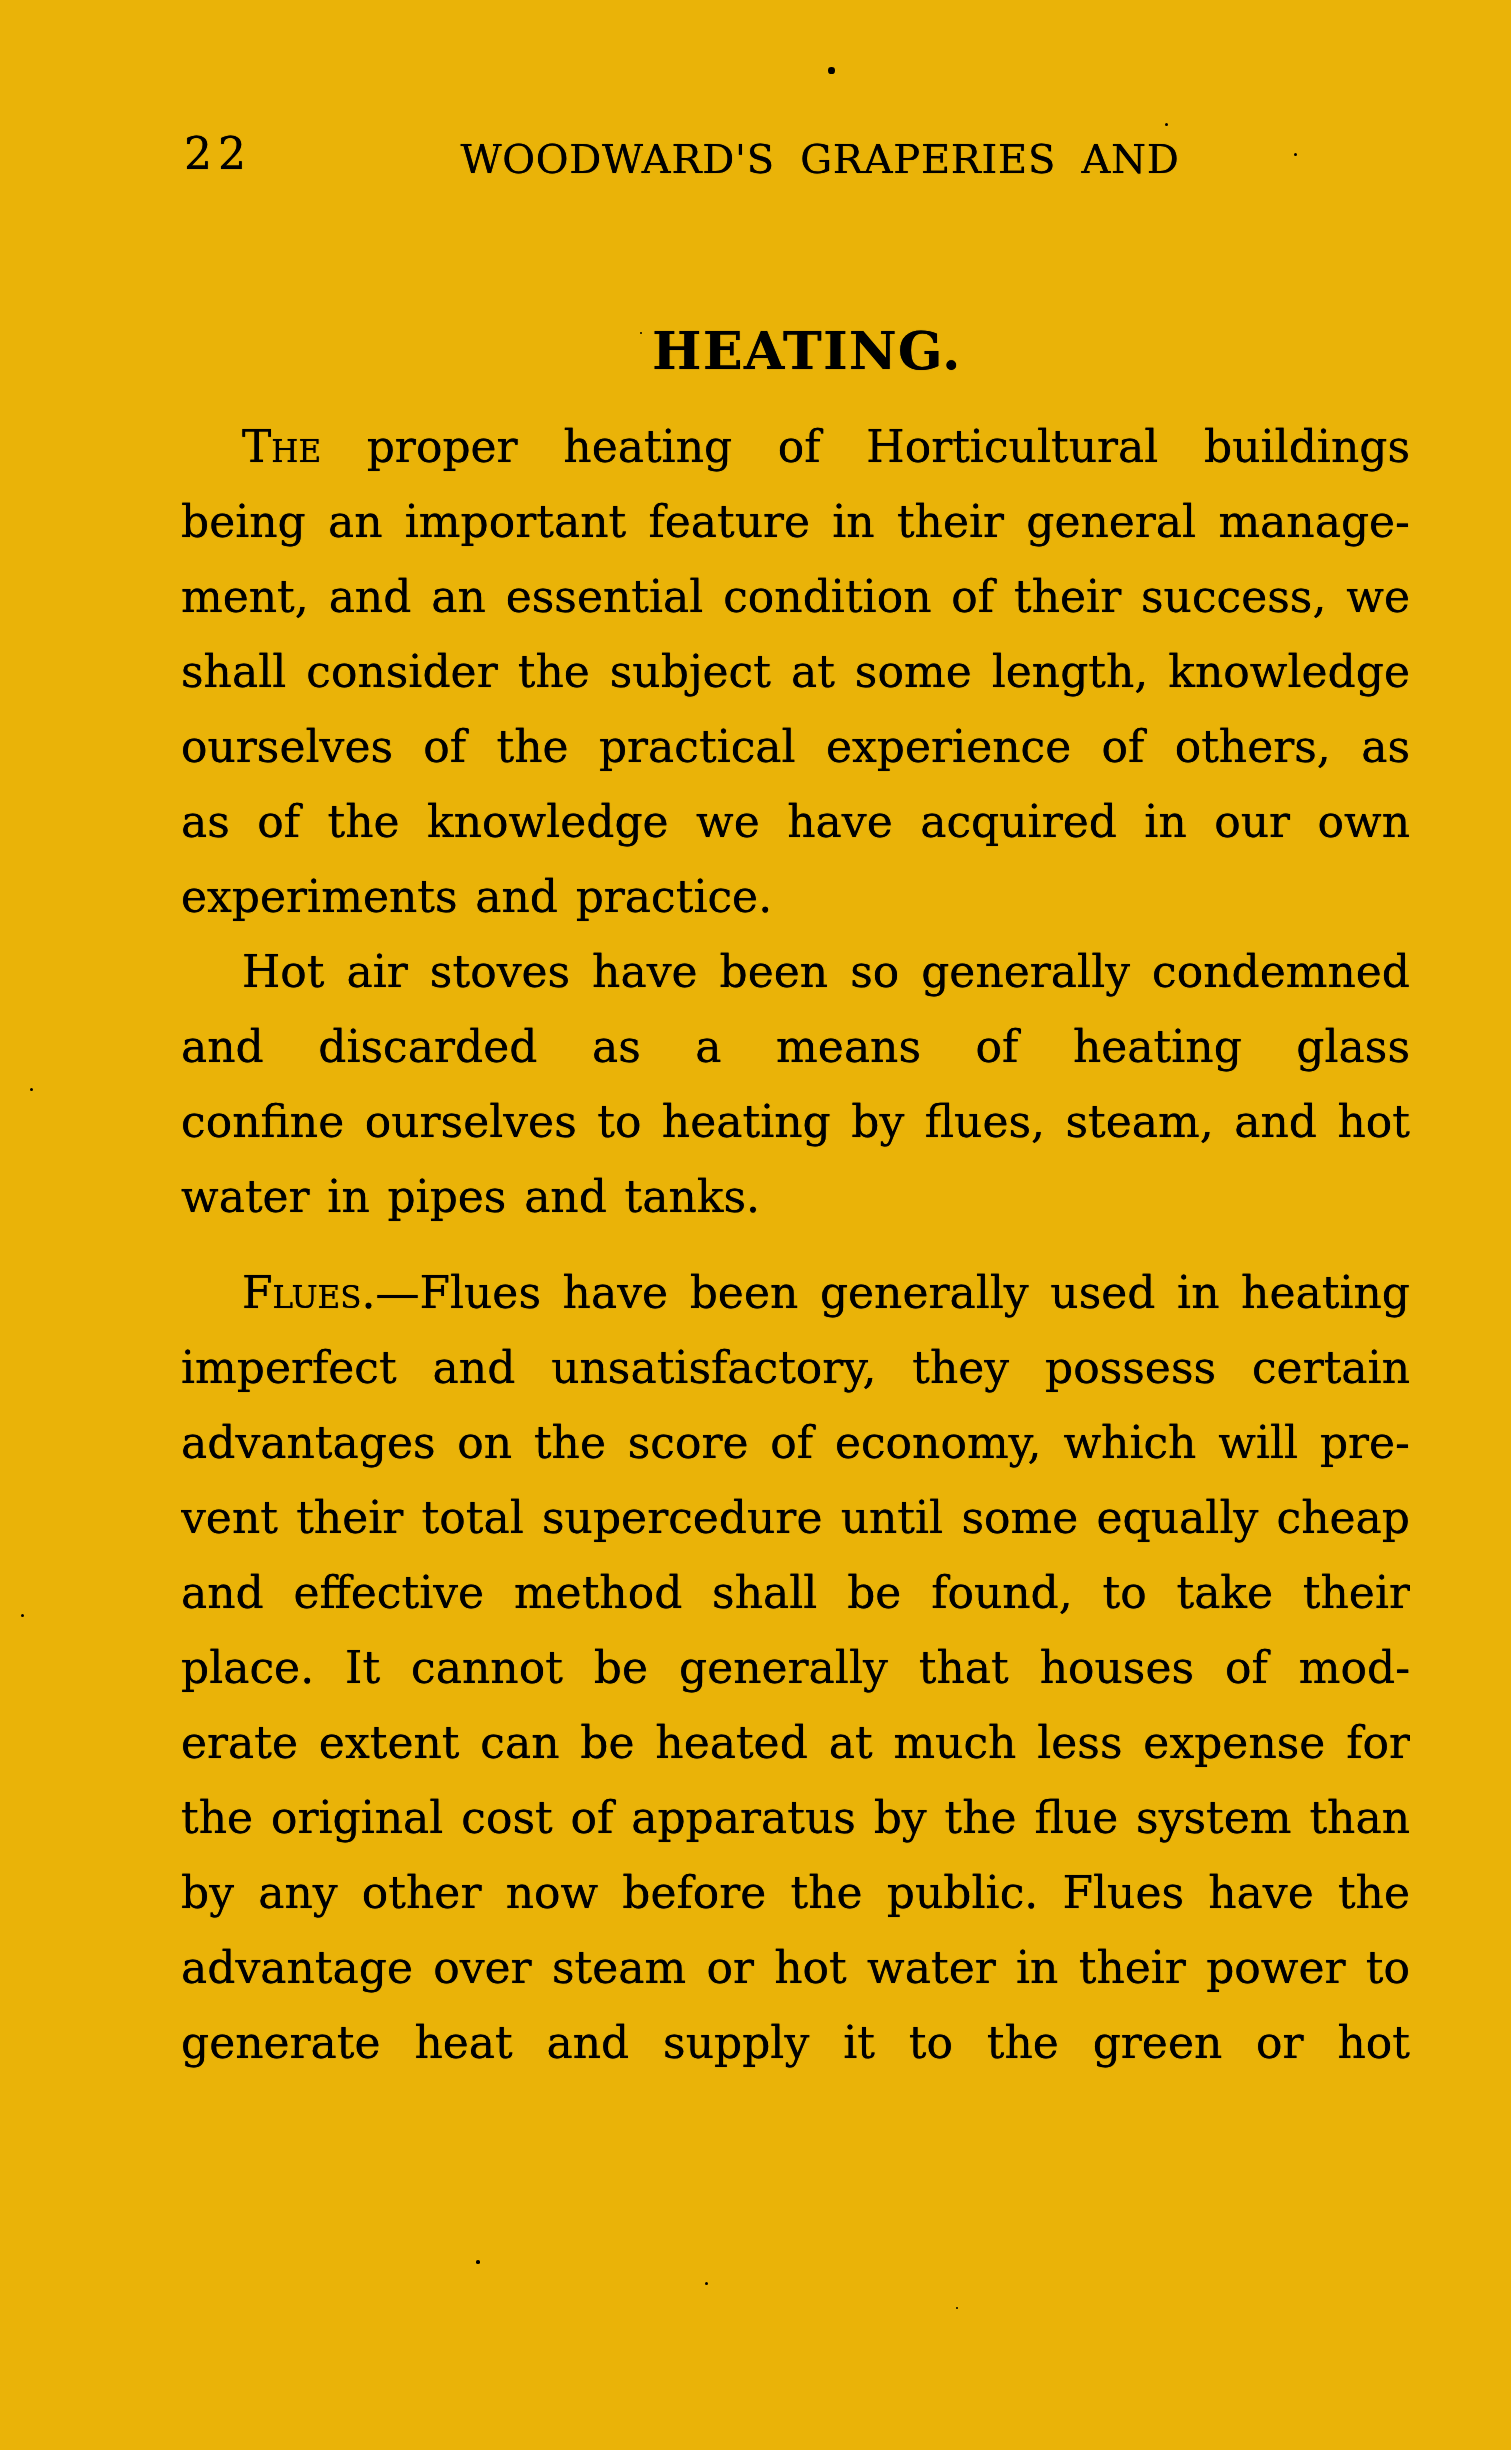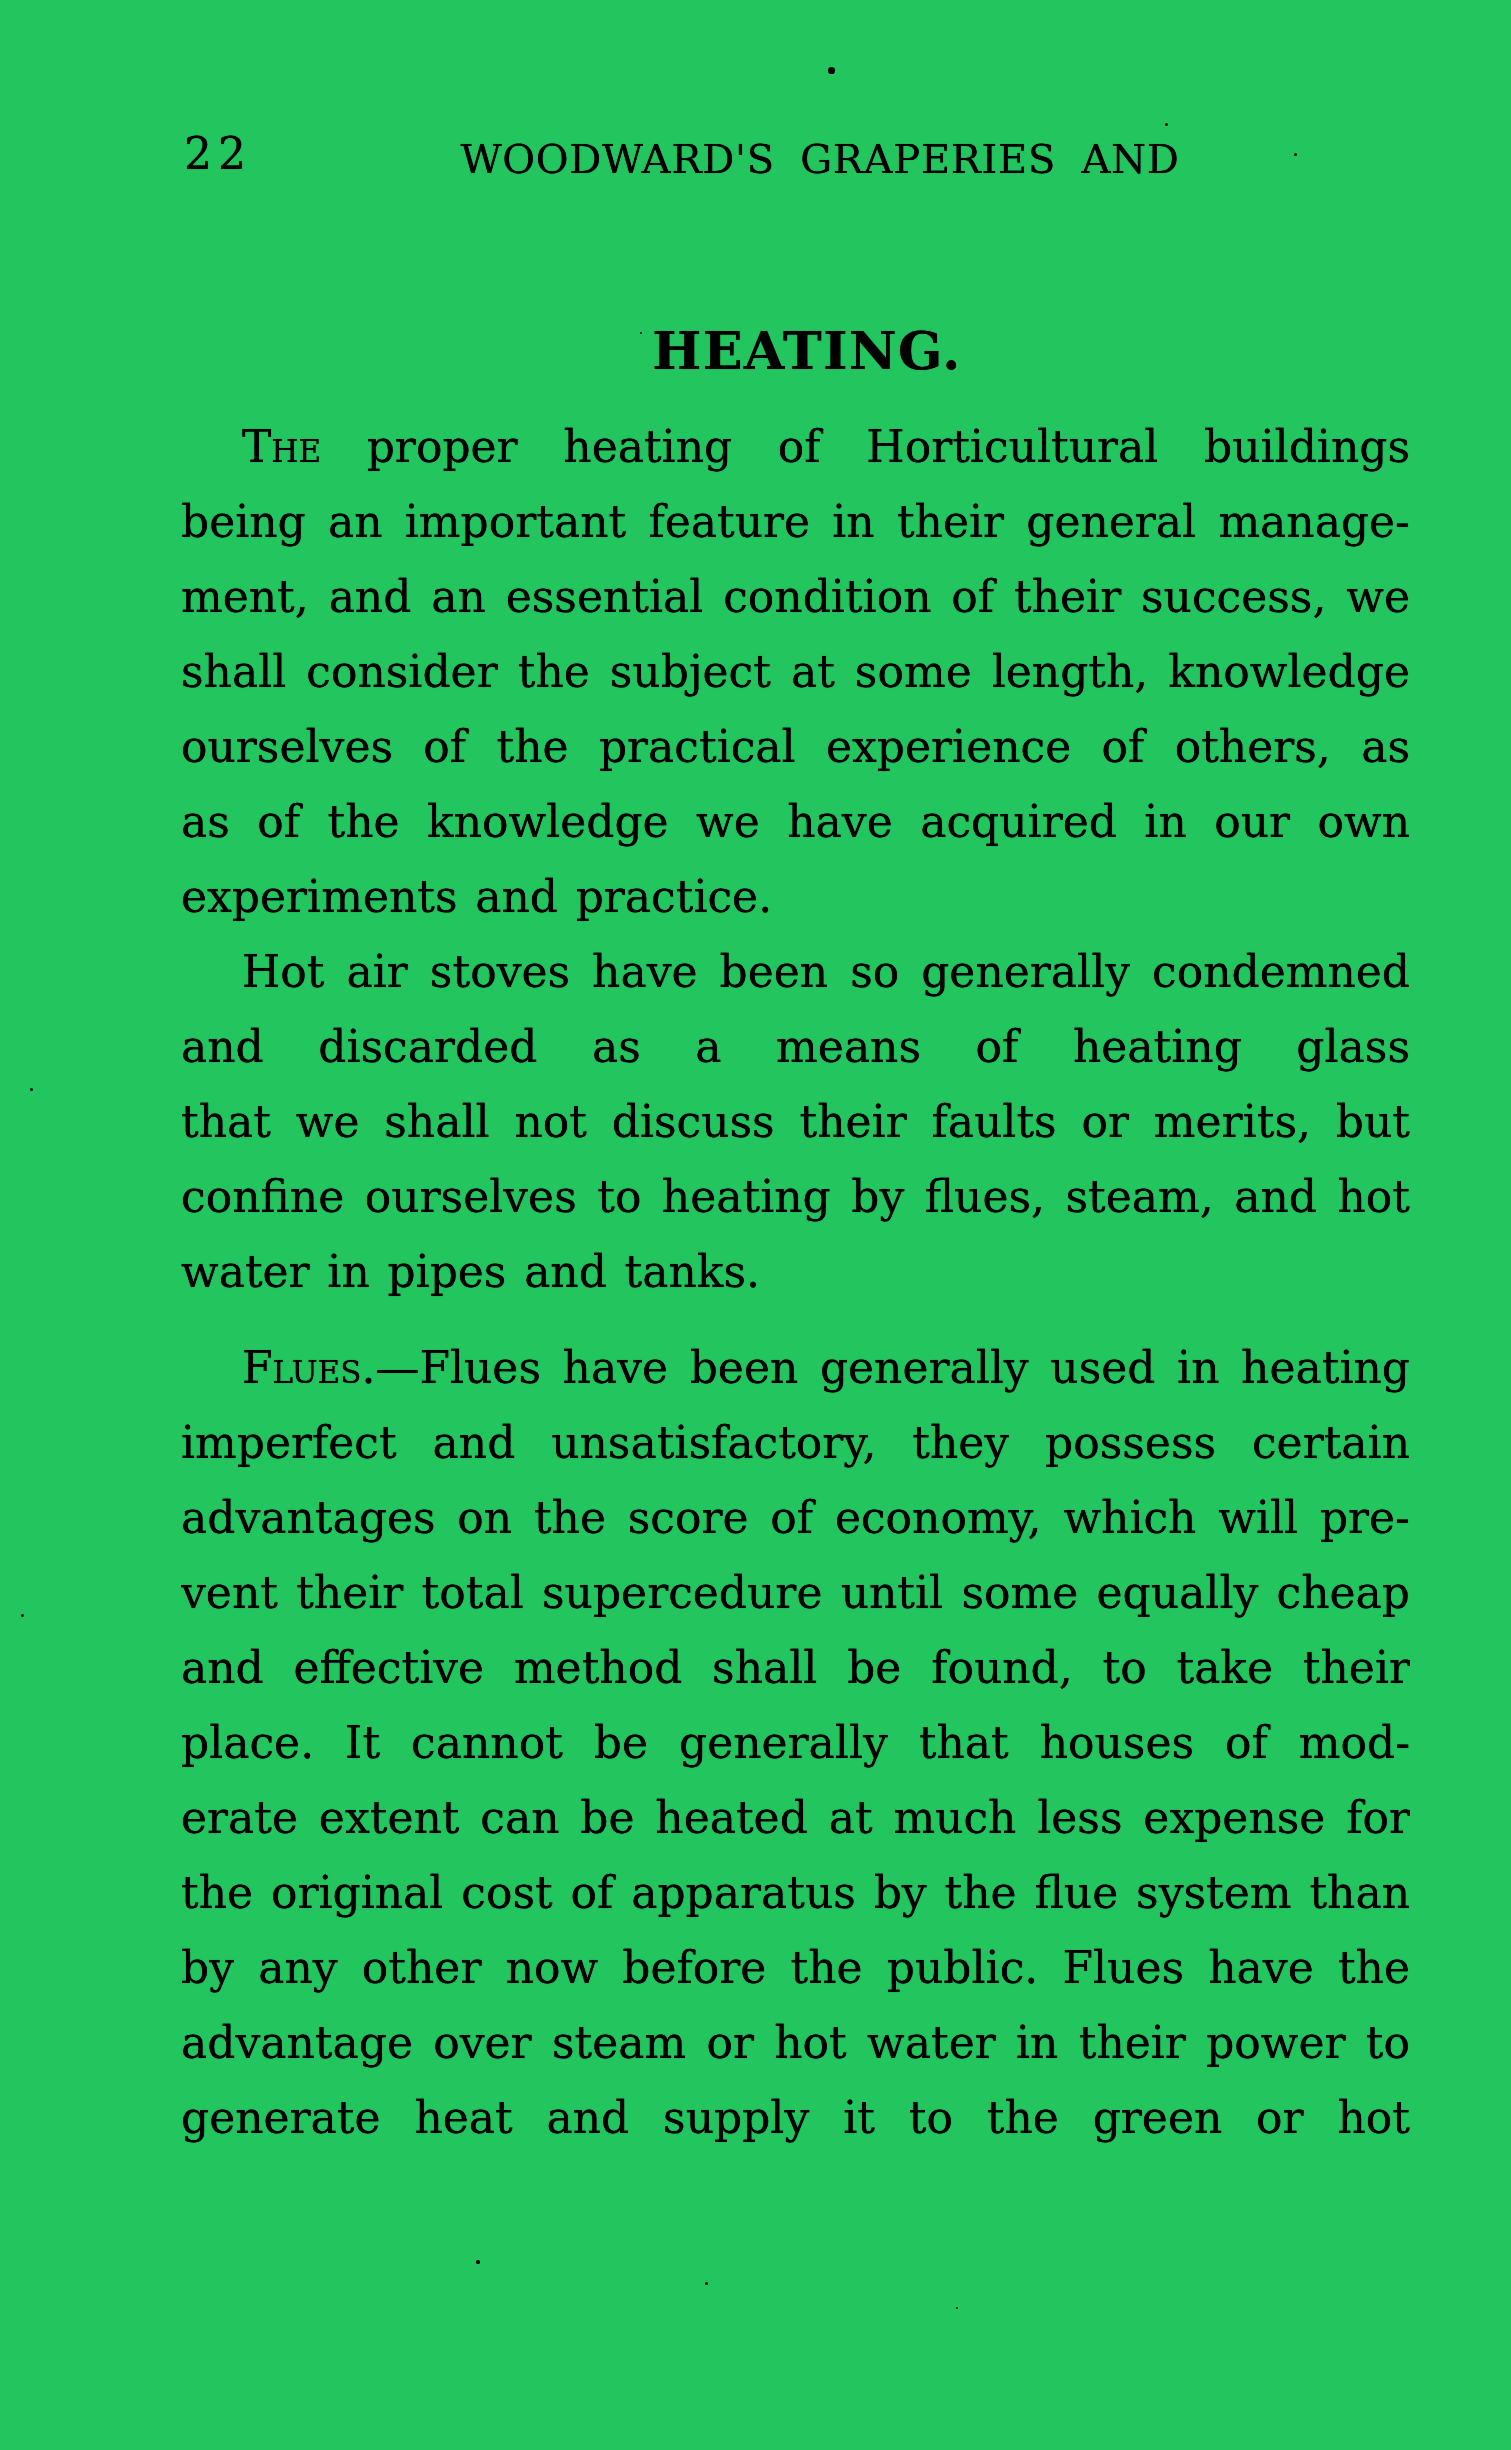--- a/index.html
+++ b/index.html
@@ -4,21 +4,21 @@
 <style>
   html, body {
     margin: 0;
     padding: 0;
     background: #ffffff;
   }
   .page {
     position: relative;
     width: 1512px;
     height: 2450px;
-    background: #22c55e;
+    background: #eab308;
     overflow: hidden;
     font-family: "DejaVu Serif", "Liberation Serif", serif;
     color: #000;
   }
   
   .pagenum {
     position: absolute;
     left: 184px;
     top: 132px;
     font-size: 44px;
@@ -114,21 +114,20 @@
         <div class="line j"><span>being an important feature in their general manage-</span></div>
         <div class="line j"><span>ment, and an essential condition of their success, we</span></div>
         <div class="line j"><span>shall consider the subject at some length, knowledge</span></div>
         <div class="line j"><span>ourselves of the practical experience of others, as well</span></div>
         <div class="line j"><span>as of the knowledge we have acquired in our own</span></div>
         <div class="line"><span>experiments and practice.</span></div>
       </div>
       <div class="para">
         <div class="line j indent"><span>Hot air stoves have been so generally condemned</span></div>
         <div class="line j"><span>and discarded as a means of heating glass structures,</span></div>
-        <div class="line j"><span>that we shall not discuss their faults or merits, but</span></div>
         <div class="line j"><span>confine ourselves to heating by flues, steam, and hot</span></div>
         <div class="line"><span>water in pipes and tanks.</span></div>
       </div>
       <div class="para">
         <div class="line j indent"><span class="sc">Flues.</span><span>—Flues have been generally used in heating</span></div>
         <div class="line j"><span>imperfect and unsatisfactory, they possess certain</span></div>
         <div class="line j"><span>advantages on the score of economy, which will pre-</span></div>
         <div class="line j"><span>vent their total supercedure until some equally cheap</span></div>
         <div class="line j"><span>and effective method shall be found, to take their</span></div>
         <div class="line j"><span>place.  It cannot be generally that houses of mod-</span></div>

